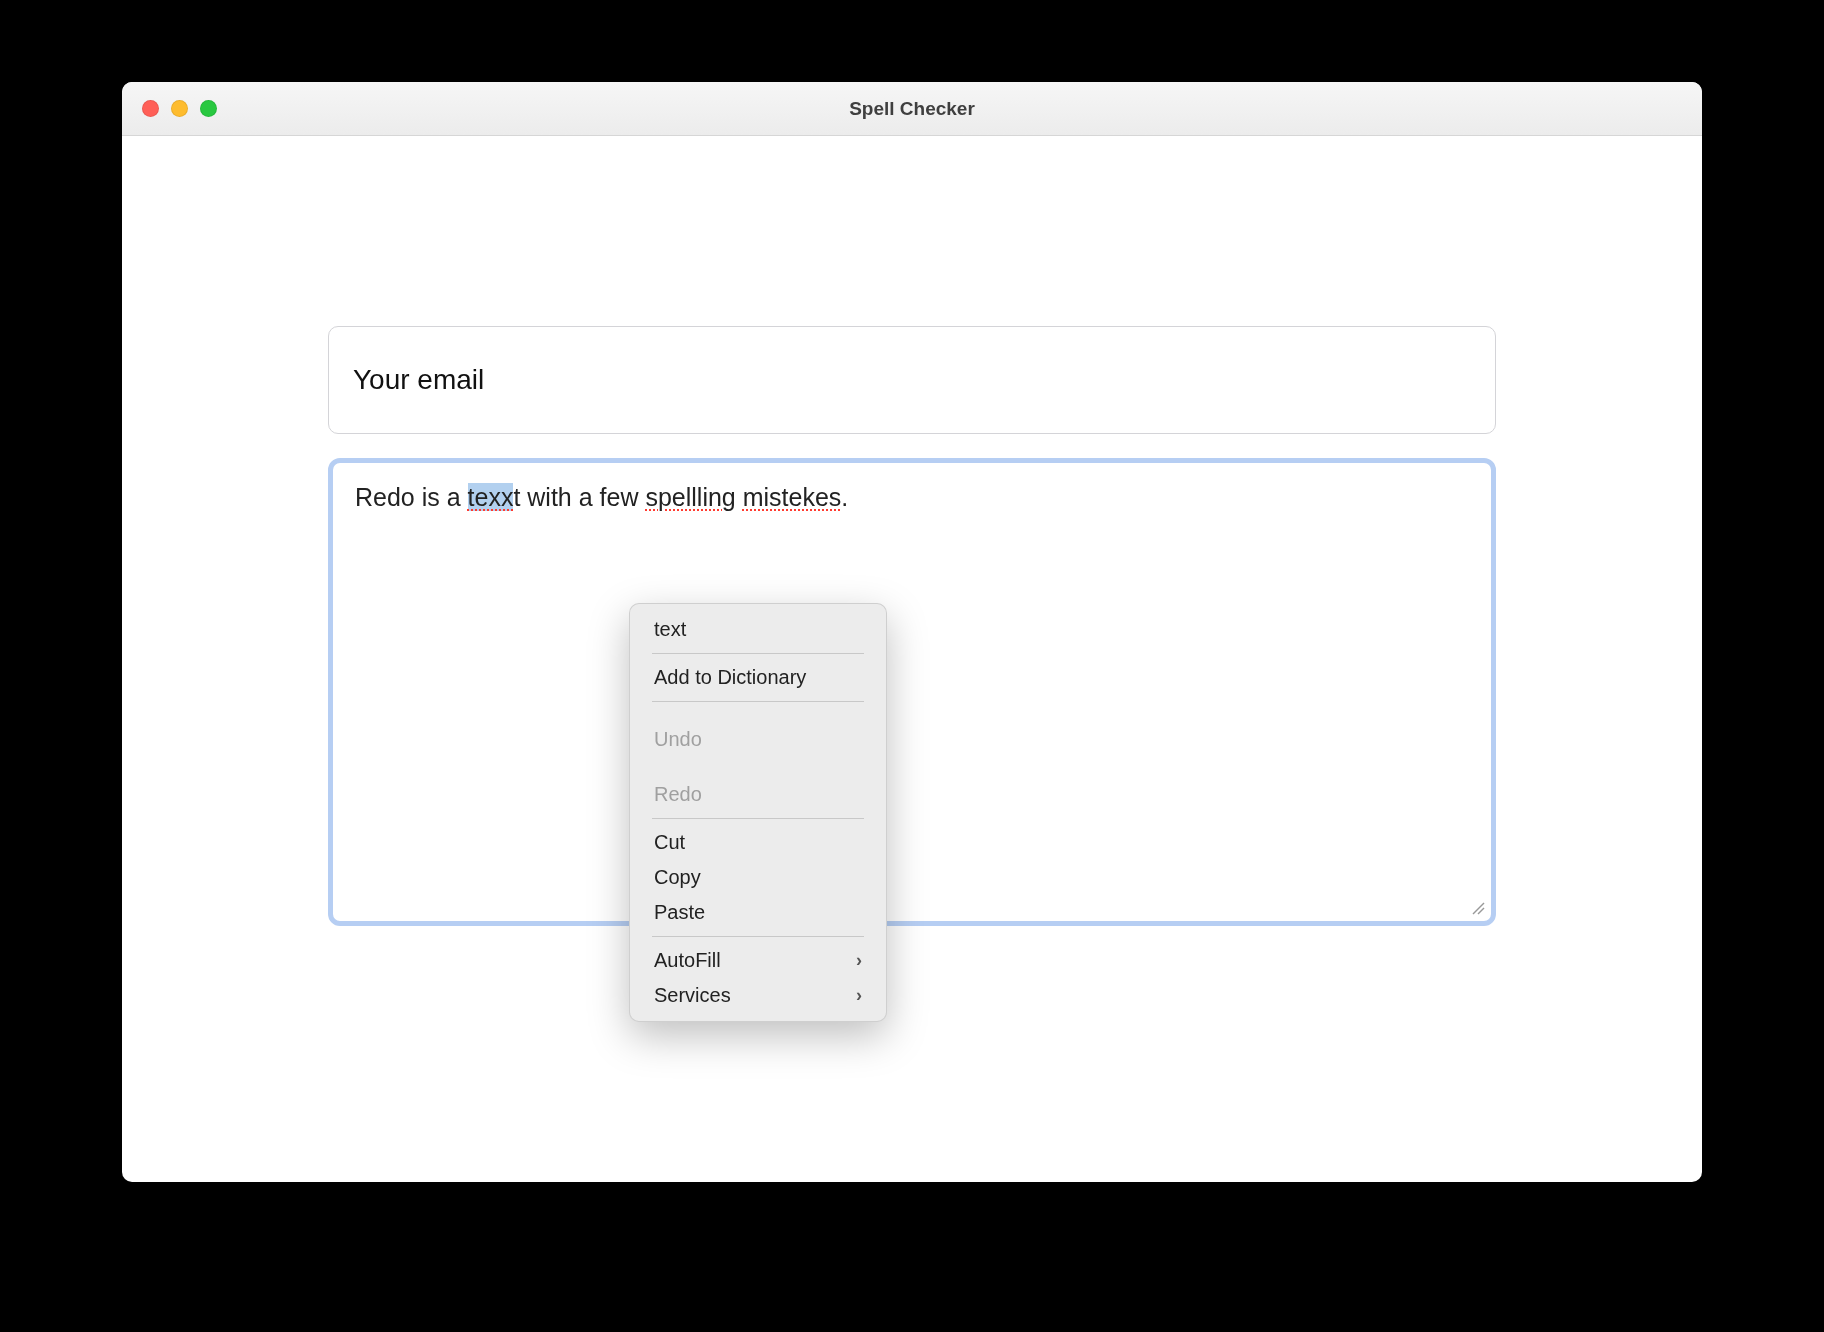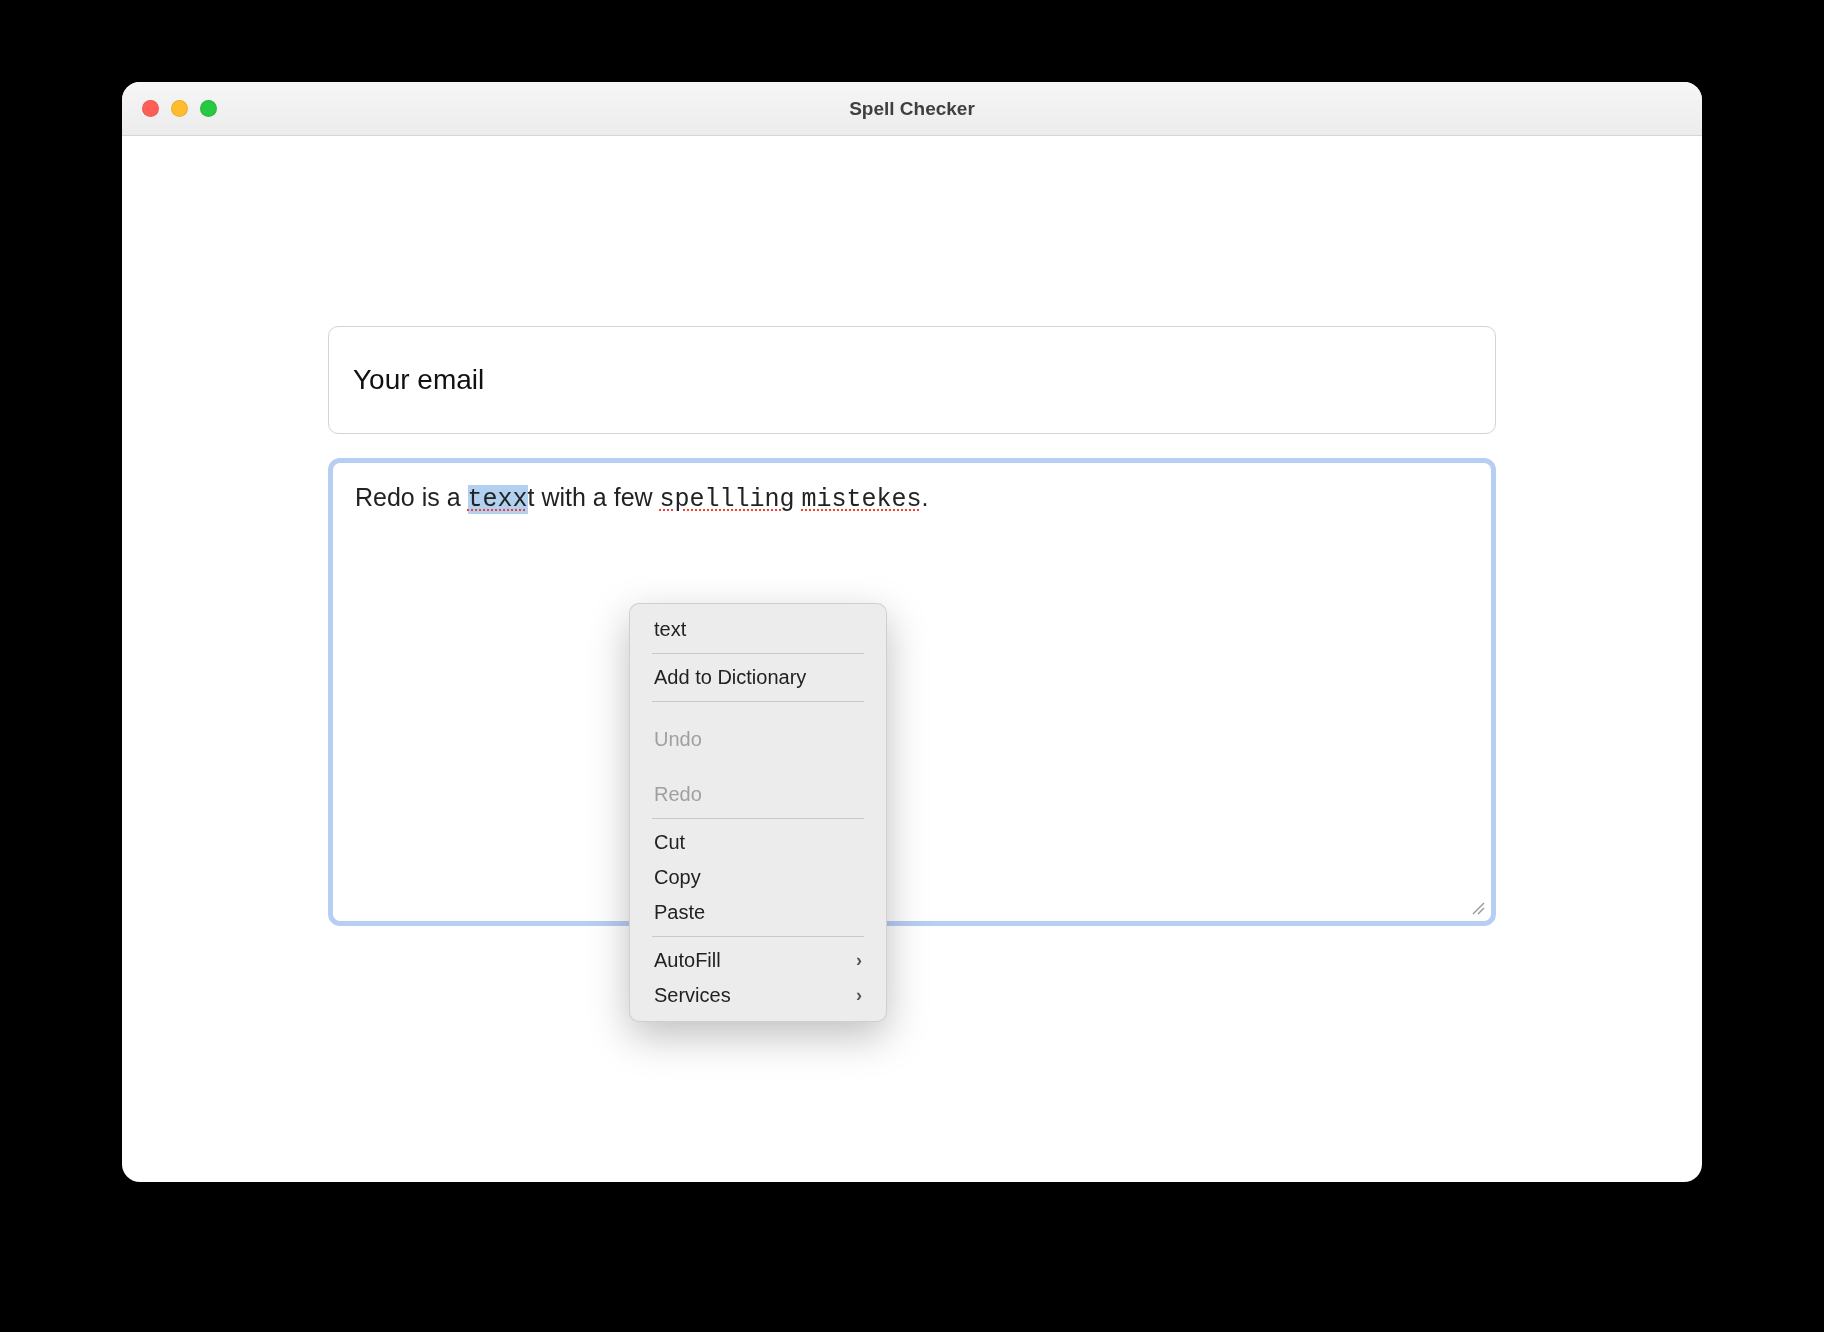--- a/index.html
+++ b/index.html
@@ -17,21 +17,21 @@
       overflow: hidden;
     }
     
     .app-window {
       position: absolute;
       left: 122px;
       top: 82px;
       width: 1580px;
       height: 1100px;
       background: #fff;
-      border-radius: 18px;
+      border-radius: 10px;
       box-shadow: 0 25px 60px rgba(0,0,0,0.5);
       overflow: hidden;
     }
     
     .title-bar {
       height: 54px;
       background: linear-gradient(180deg, #f6f6f6, #ececec);
       border-bottom: 1px solid #d6d6d6;
       display: flex;
       align-items: center;
@@ -103,21 +103,20 @@
     .ta-text {
       font-size: 25px;
       color: #222;
       line-height: 1.3;
     }
     
     .misspelled {
       text-decoration: underline dotted #ff3b30;
       text-decoration-thickness: 2px;
       text-underline-offset: 3px;
-      font-family: Liberation Mono, monospace;
     }
     
     .selected {
       background: #b2d0ef;
     }
     
     .resize-handle {
       position: absolute;
       right: 6px;
       bottom: 6px;

